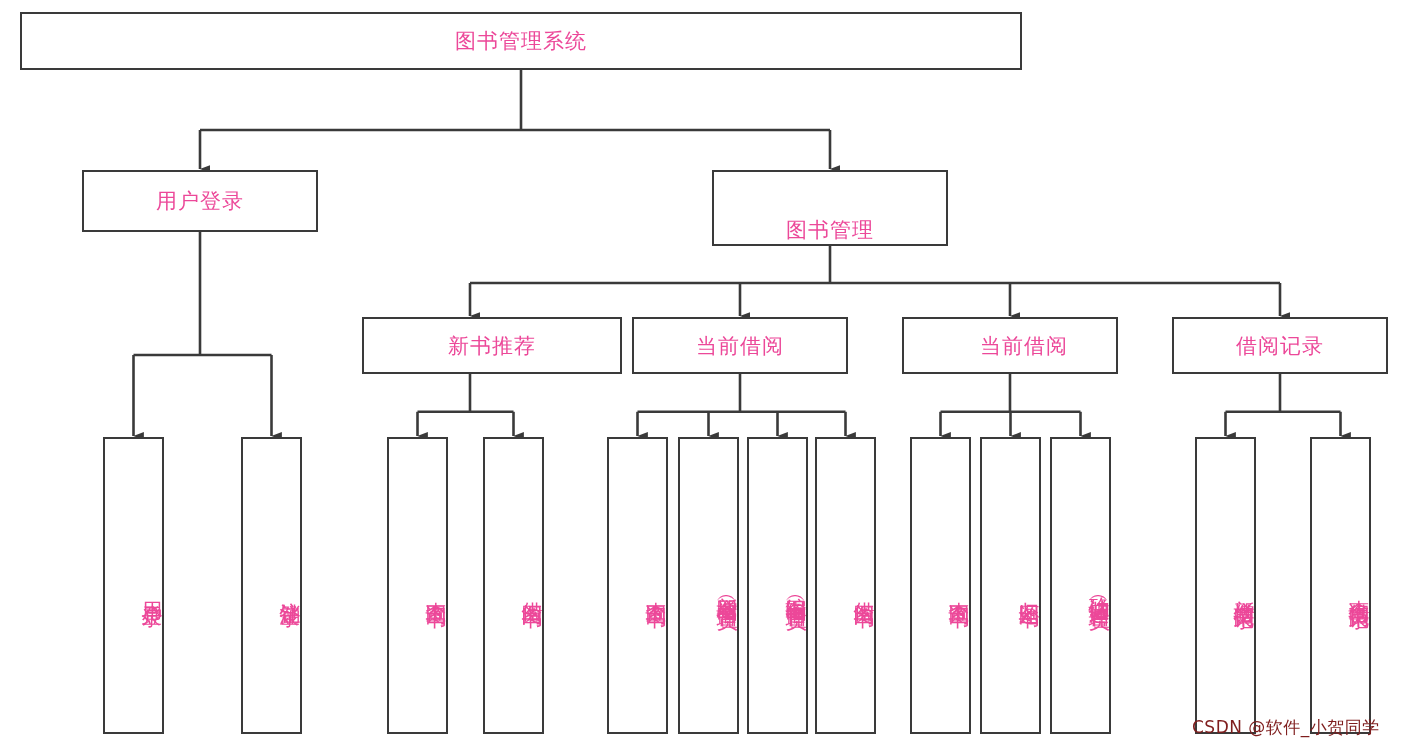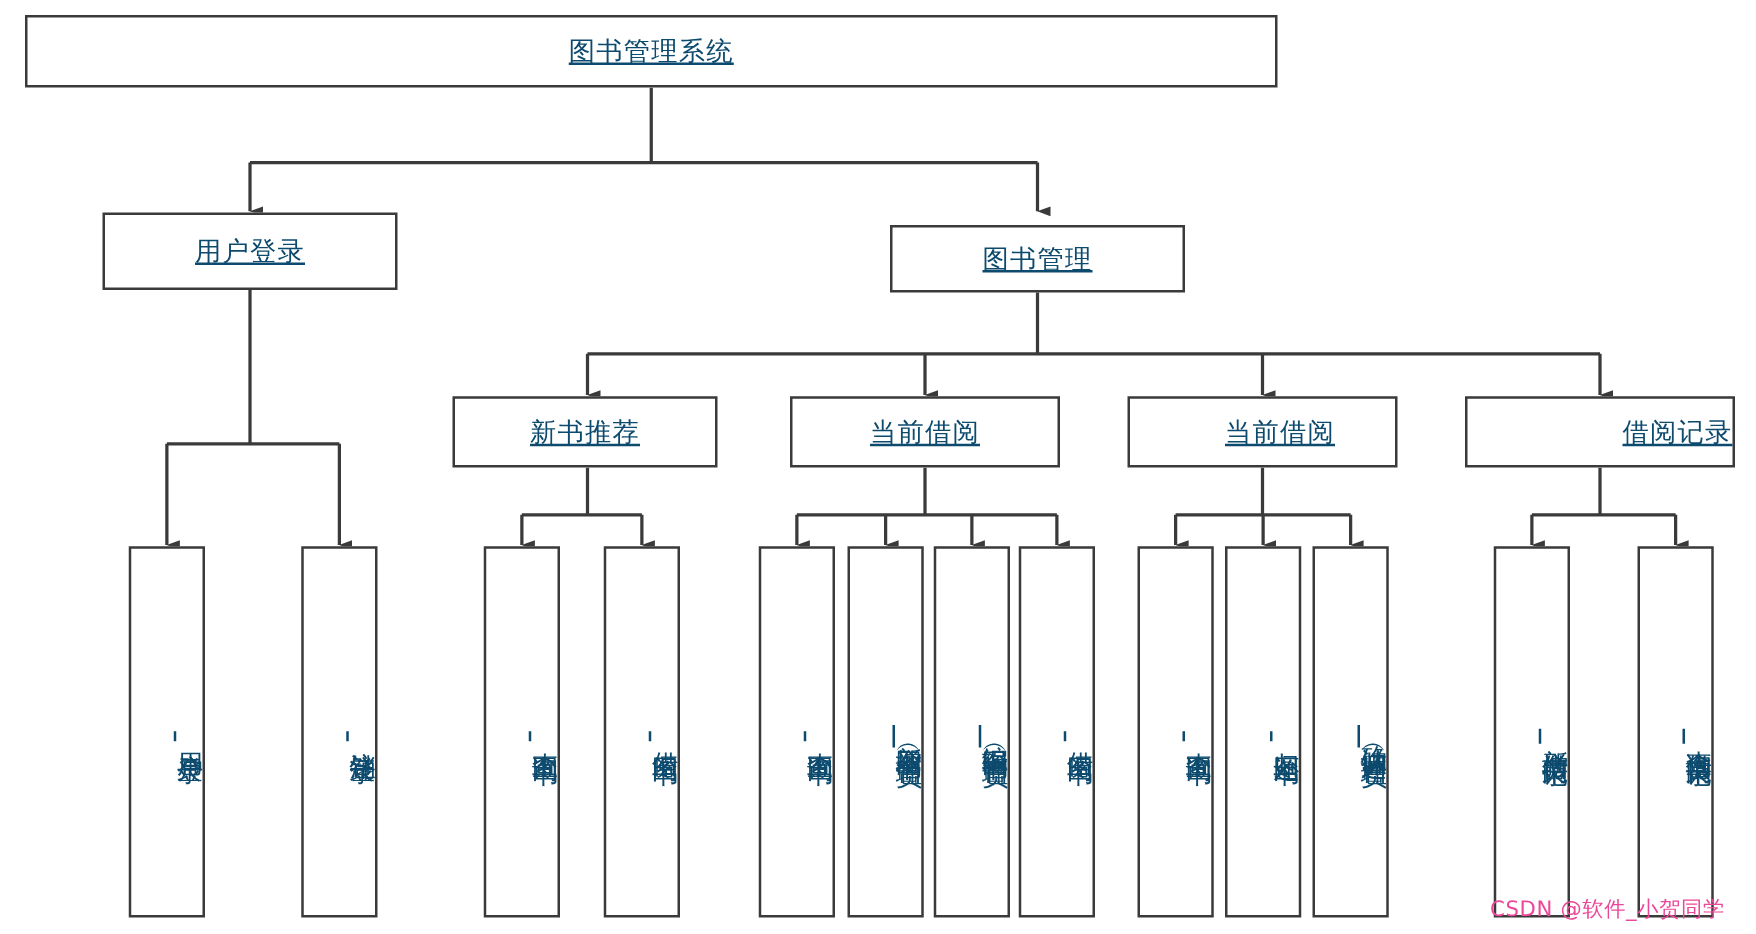--- a/index.html
+++ b/index.html
@@ -7,38 +7,37 @@
   #stage{position:relative;width:1405px;height:747px;background:#ffffff;overflow:hidden;}
   #wires{position:absolute;left:0;top:0;width:1405px;height:747px;pointer-events:none;}
   .node{
     position:absolute;
     box-sizing:border-box;
     background:#ffffff;
     border:2px solid #3a3a3a;
     display:flex;
     align-items:center;
     justify-content:center;
-    color:#0c4a6e;
-    text-decoration:underline;
+    color:#ec4899;
   }
   .node.h{font-size:21px;letter-spacing:1px;}
   .node.v{
     writing-mode:vertical-rl;
     text-orientation:upright;
     font-size:21px;
     letter-spacing:2px;
     line-height:1;
     padding-top:6px;
     align-items:flex-start;
     justify-content:center;
   }
   .node-label{display:block;white-space:nowrap;}
   #watermark{
     position:absolute;
-    color:#ec4899;
+    color:#7f1d1d;
     font-size:17px;
     letter-spacing:0.5px;
     white-space:nowrap;
     user-select:none;
   }
 </style>
 </head>
 <body>
 
 <div id="stage">
@@ -86,33 +85,33 @@
       </g>
   </svg>
 
   <div id="nodes-layer">
       <div class="node h" style="left: 20px; top: 12px; width: 1002px; height: 58px;">
         <span class="node-label">图书管理系统</span>
       </div>
       <div class="node h" style="left: 82px; top: 170px; width: 236px; height: 62px;">
         <span class="node-label">用户登录</span>
       </div>
-      <div class="node h" style="left: 712px; top: 180px; width: 236px; height: 54px;">
+      <div class="node h" style="left: 712px; top: 170px; width: 236px; height: 76px; align-items: flex-end;">
         <span class="node-label">图书管理</span>
       </div>
-      <div class="node h" style="left: 362px; top: 317px; width: 212px; height: 57px;">
+      <div class="node h" style="left: 362px; top: 317px; width: 260px; height: 57px;">
         <span class="node-label">新书推荐</span>
       </div>
       <div class="node h" style="left: 632px; top: 317px; width: 216px; height: 57px;">
         <span class="node-label">当前借阅</span>
       </div>
       <div class="node h" style="left: 902px; top: 317px; width: 216px; height: 57px; padding-left: 28px;">
         <span class="node-label">当前借阅</span>
       </div>
-      <div class="node h" style="left: 1172px; top: 317px; width: 216px; height: 57px; justify-content: flex-end;">
+      <div class="node h" style="left: 1172px; top: 317px; width: 216px; height: 57px;">
         <span class="node-label">借阅记录</span>
       </div>
       <div class="node v" style="left: 103px; top: 437px; width: 61px; height: 297px;">
         <span class="node-label">用户登录</span>
       </div>
       <div class="node v" style="left: 241px; top: 437px; width: 61px; height: 297px;">
         <span class="node-label">注销登录</span>
       </div>
       <div class="node v" style="left: 387px; top: 437px; width: 61px; height: 297px;">
         <span class="node-label">查询图书</span>

